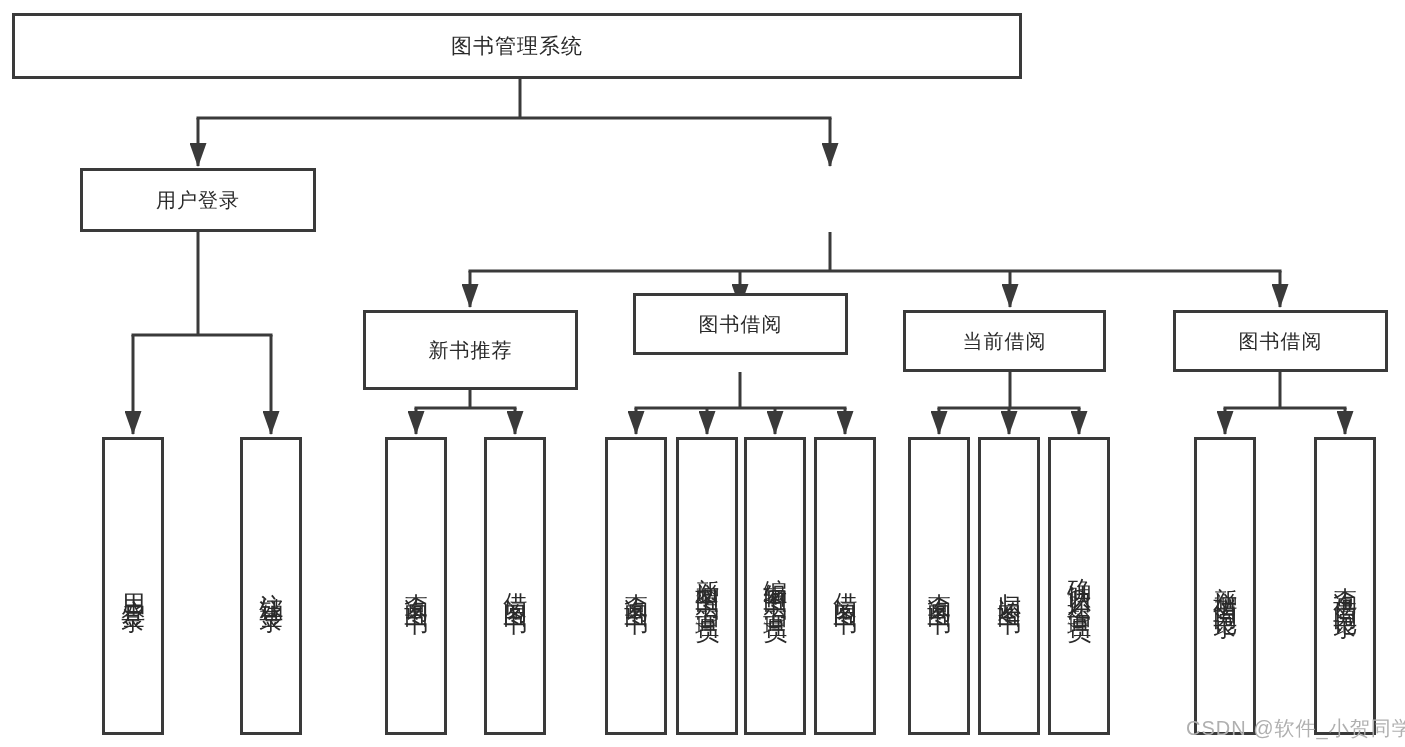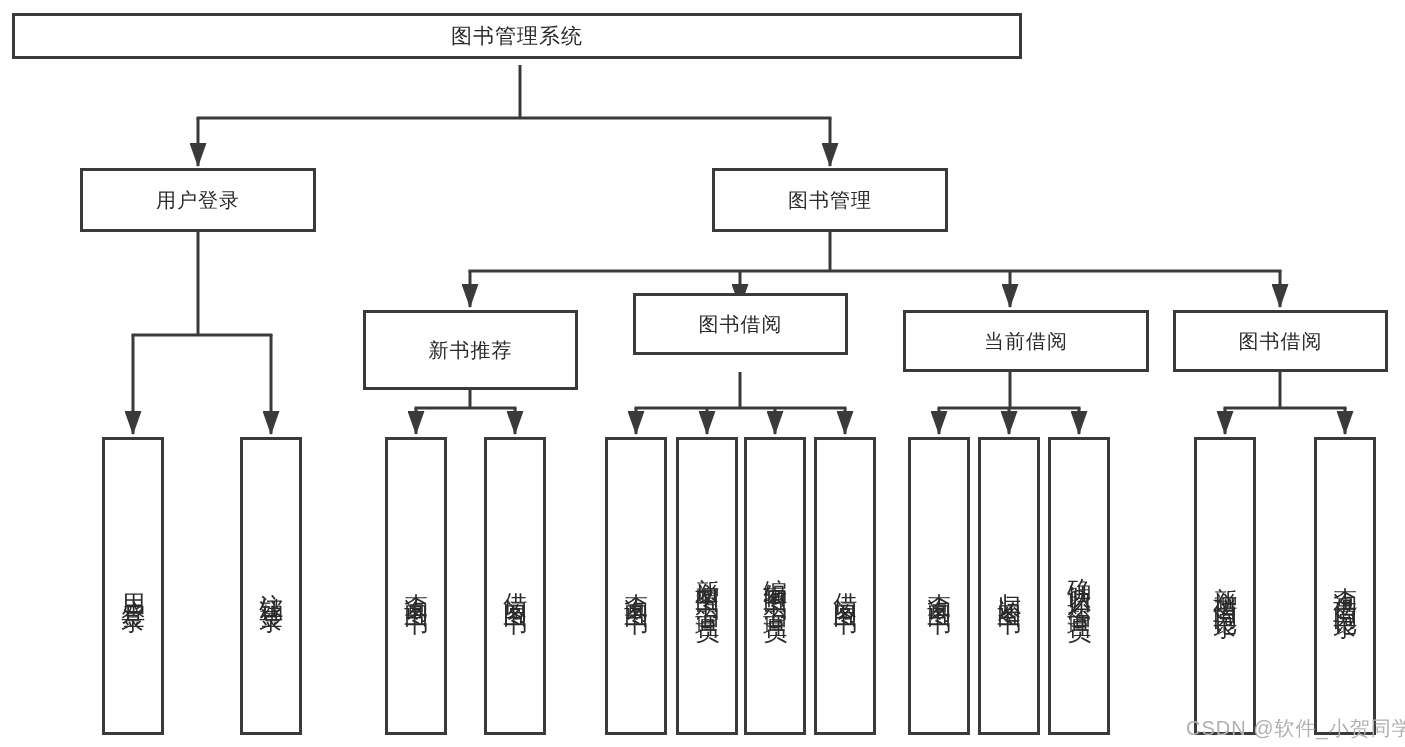--- a/index.html
+++ b/index.html
@@ -64,28 +64,27 @@
       <line x1="1009" y1="408" x2="1009" y2="434" marker-end="url(#arrow)"></line>
       <line x1="1079" y1="408" x2="1079" y2="434" marker-end="url(#arrow)"></line>
 
       <path d="M1280 372 V408"></path>
       <path d="M1223.5 408 H1346.5"></path>
       <line x1="1225" y1="408" x2="1225" y2="434" marker-end="url(#arrow)"></line>
       <line x1="1345" y1="408" x2="1345" y2="434" marker-end="url(#arrow)"></line>
     </g>
   </svg>
 
-  <div class="box hb root" style="left:12px;top:13px;width:1010px;height:46px;">图书管理系统</div>
+  <div class="box hb root" style="left:12px;top:13px;width:1010px;height:66px;">图书管理系统</div>
 
   <div class="box hb" style="left:80px;top:168px;width:236px;height:64px;">用户登录</div>
-  <div class="box hb" style="left:712px;top:168px;width:236px;height:64px;">图书管理</div>
 
   <div class="box hb" style="left:363px;top:310px;width:215px;height:80px;">新书推荐</div>
   <div class="box hb" style="left:633px;top:293px;width:215px;height:62px;">图书借阅</div>
-  <div class="box hb" style="left:903px;top:310px;width:246px;height:62px;">当前借阅</div>
+  <div class="box hb" style="left:903px;top:310px;width:203px;height:62px;">当前借阅</div>
   <div class="box hb" style="left:1173px;top:310px;width:215px;height:62px;">图书借阅</div>
 
   <div class="box vb" style="left:102px;top:437px;width:62px;height:298px;">
     <span class="vtext">用户登录</span>
   </div>
   <div class="box vb" style="left:240px;top:437px;width:62px;height:298px;">
     <span class="vtext">注销登录</span>
   </div>
 
   <div class="box vb" style="left:385px;top:437px;width:62px;height:298px;">

